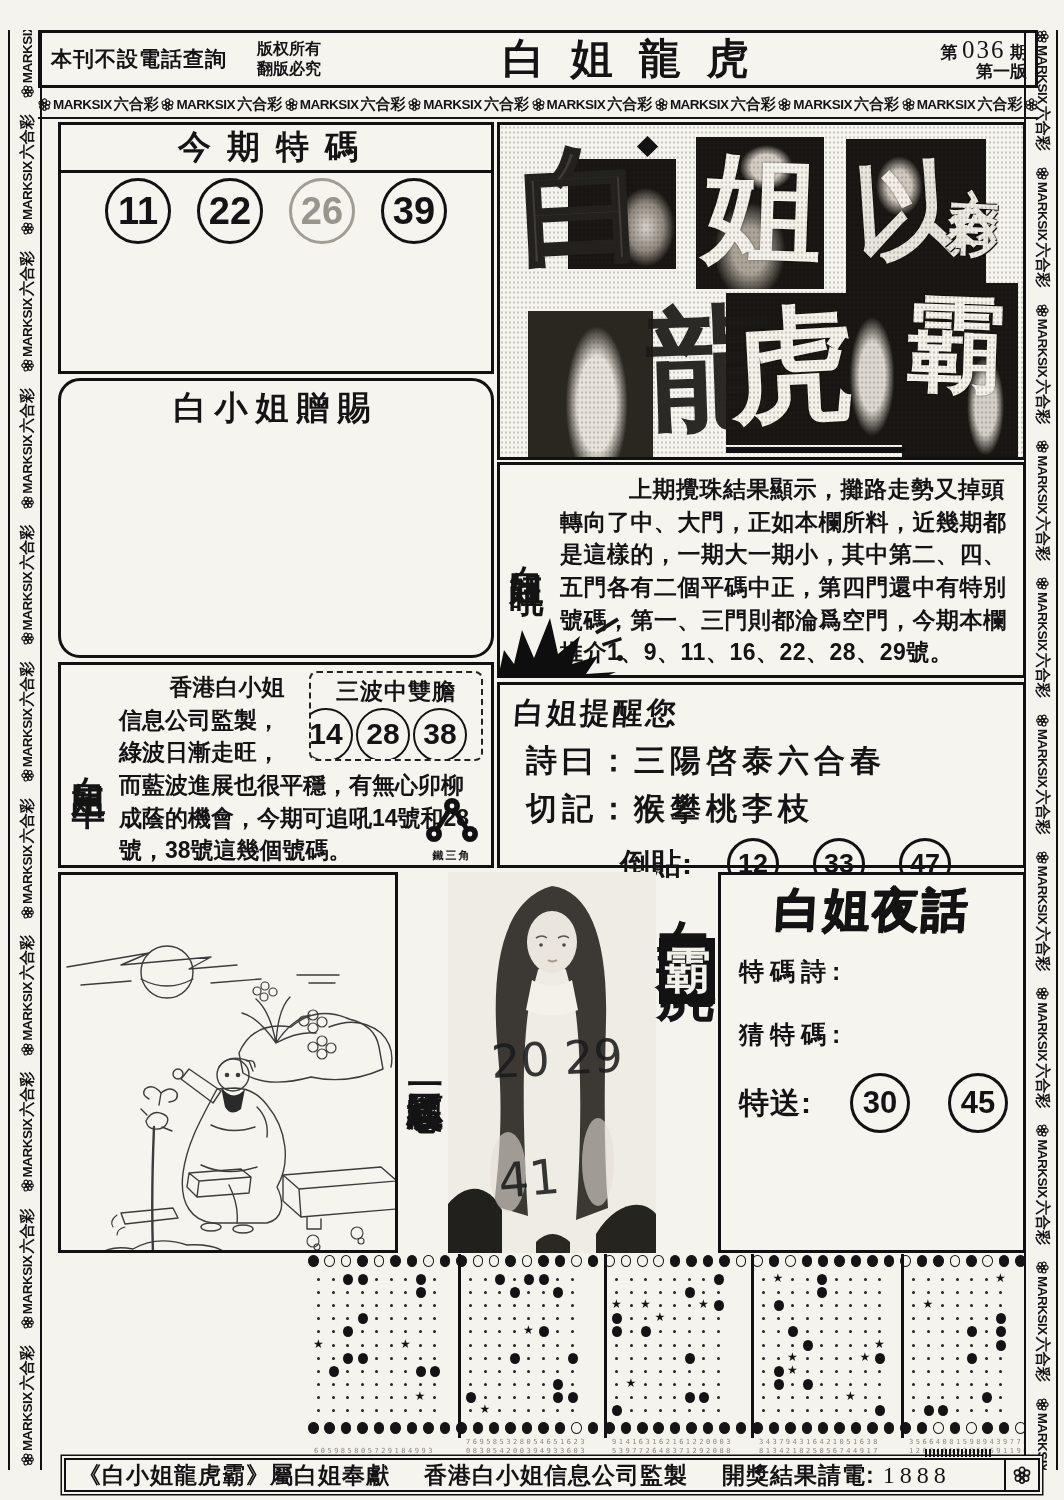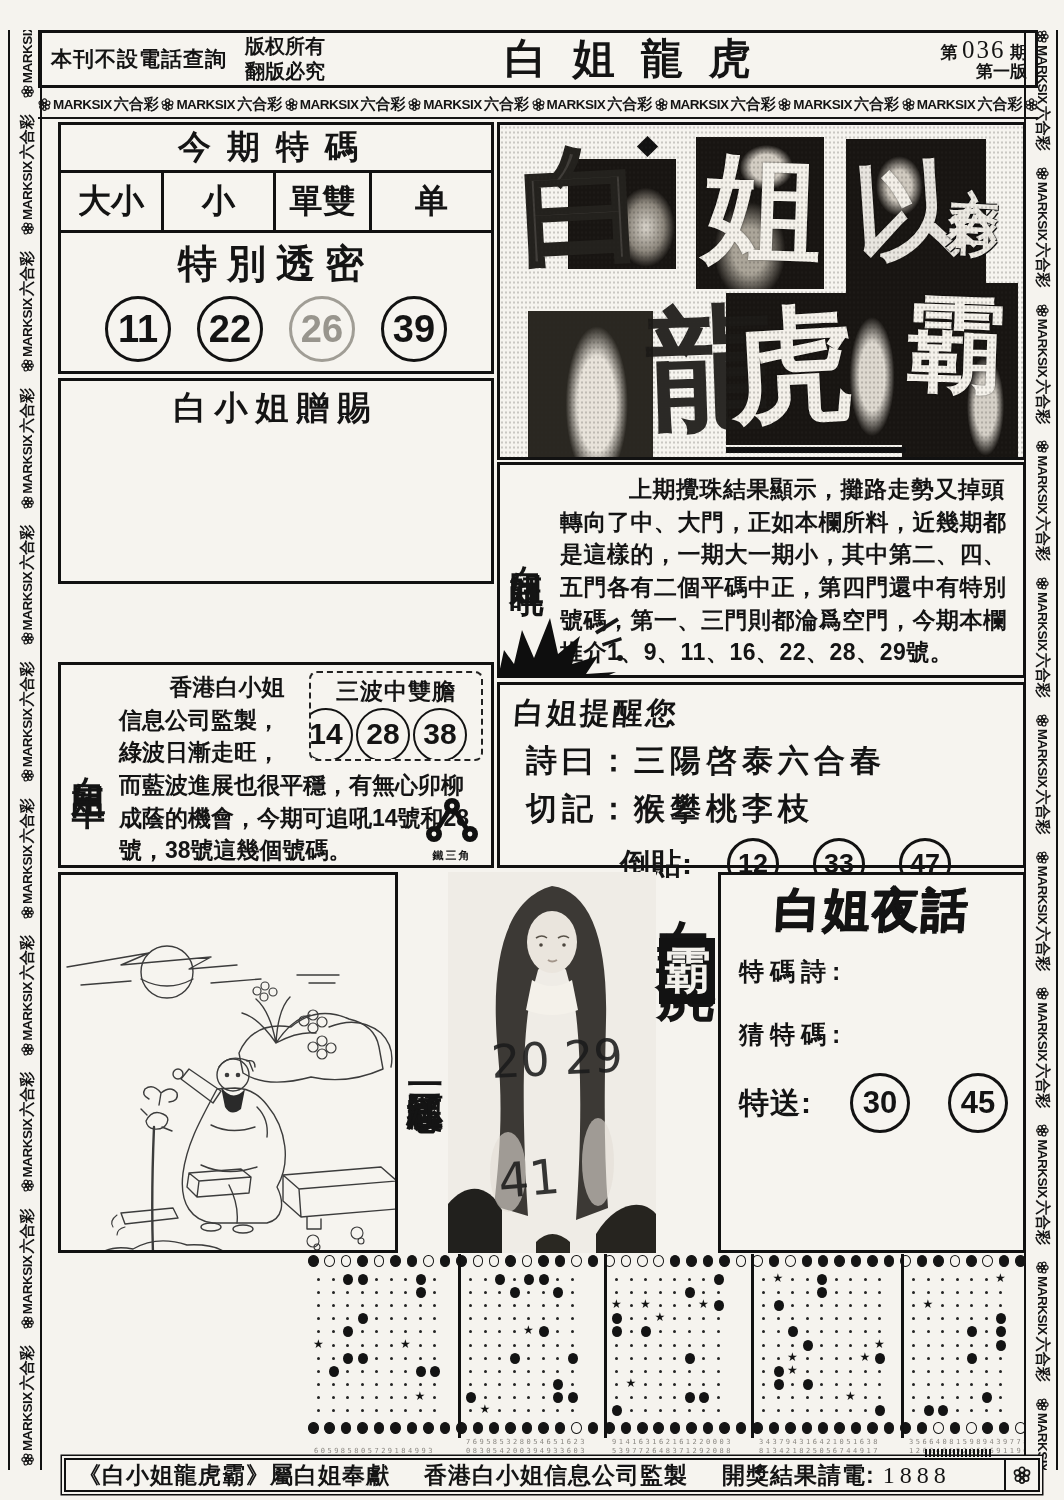--- a/index.html
+++ b/index.html
@@ -4,21 +4,21 @@
 <style>
   html,body{margin:0;padding:0;background:#e9e7e2;}
   .page{position:relative;width:1064px;height:1500px;background:#f5f3ee;overflow:hidden;
         font-family:"Liberation Sans",sans-serif;color:#141414;}
   .abs{position:absolute;}
   .box{position:absolute;border:3px solid #111;background:#f6f4ef;box-sizing:border-box;}
 
   
   .hdr{left:38px;top:30px;width:1000px;height:58px;border:3px solid #111;display:flex;align-items:center;box-sizing:border-box;background:#f6f4ef;}
   .hdr-notice{font-size:21px;font-weight:900;margin-left:10px;white-space:nowrap;letter-spacing:1px;}
-  .hdr-copy{margin-left:18px;font-size:20px;font-weight:700;line-height:1.25;white-space:nowrap;text-align:center;}
+  .hdr-copy{margin-left:30px;font-size:16px;font-weight:700;line-height:1.25;white-space:nowrap;text-align:center;}
   .hdr-title{flex:1;text-align:center;font-size:42px;font-weight:900;letter-spacing:26px;white-space:nowrap;transform:translateX(8px);}
   .hdr-issue{margin-right:8px;text-align:right;line-height:1.05;white-space:nowrap;}
   .hdr-issue .no{font-family:"Liberation Serif",serif;font-size:25px;letter-spacing:2px;}
   .hdr-issue .zh{font-size:17px;font-weight:700;}
 
   
   .btop{left:38px;top:92px;width:1000px;height:27px;display:flex;align-items:center;justify-content:space-between;border-bottom:2px solid #161616;box-sizing:border-box;overflow:hidden;}
   .bunit{display:inline-flex;align-items:center;gap:2px;white-space:nowrap;}
   .blatin{font-size:13.5px;font-weight:700;letter-spacing:-0.5px;}
   .bcjk{font-size:15px;font-weight:900;}
@@ -600,36 +600,29 @@
               <circle cx="10" cy="10" r="2.1"></circle>
             </g>
           </svg>
           <span class="blatin">MARKSIX</span>
         </span>
       </div>
     </div>
 
   <div class="box" style="left:58px;top:122px;width:436px;height:252px;">
     <div class="sp-title">今期特碼</div>
-    <div class="sp-row">
-      <div class="sp-cell" style="width:100px;">大小</div>
-      <div class="sp-cell" style="width:112px;">小</div>
-      <div class="sp-cell" style="width:96px;">單雙</div>
-      <div class="sp-cell" style="flex:1;">单</div>
-    </div>
-    <div class="sp-sub">特別透密</div>
     <div class="sp-nums">
       <span class="ncir n62">11</span>
       <span class="ncir n62">22</span>
       <span class="ncir n62 faded">26</span>
       <span class="ncir n62">39</span>
     </div>
   </div>
 
-  <div class="box" style="left:58px;top:378px;width:436px;height:206px;">
+  <div class="box" style="left:58px;top:378px;width:436px;height:280px;border-radius:22px;">
     <div class="gift-title">白小姐贈賜</div>
   </div>
 
   <div class="box" style="left:58px;top:662px;width:436px;height:206px;">
     <div class="vtitle">白姐三中二</div>
     <div class="trio-body">
       <div class="capsule">
         <div class="cap-title">三波中雙膽</div>
         <div class="cap-nums">
           <span class="ncir">14</span>

